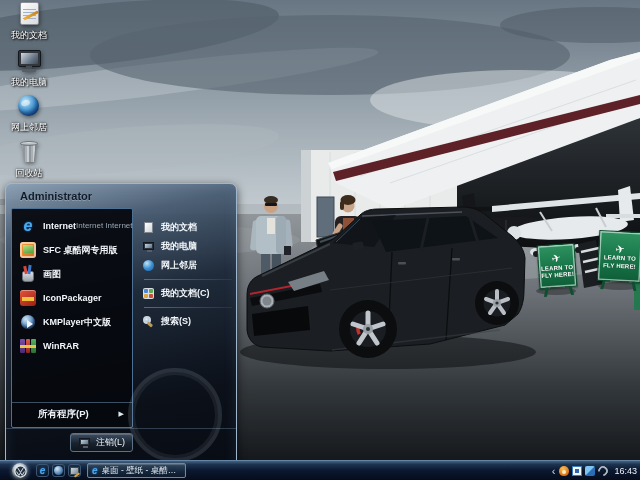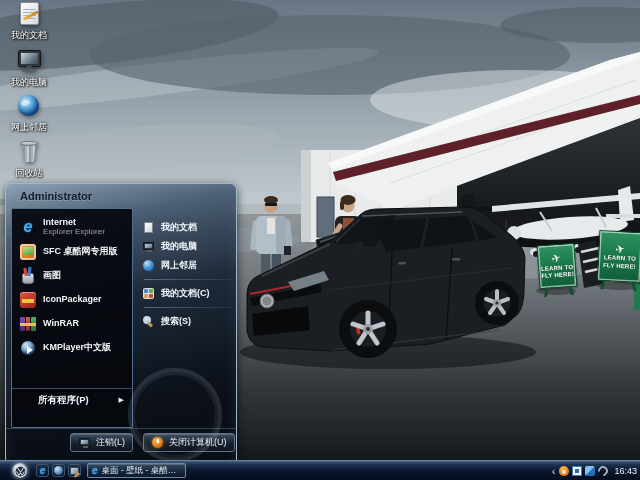--- a/index.html
+++ b/index.html
@@ -62,25 +62,25 @@
       border:1px solid #9fb6cc;border-radius:7px 7px 4px 4px;box-sizing:border-box;
       background:linear-gradient(168deg,rgba(138,158,178,.95) 0%,rgba(70,90,112,.95) 14%,rgba(28,40,56,.96) 34%,rgba(10,15,24,.97) 62%,rgba(6,10,16,.97) 100%);
       box-shadow:0 3px 10px rgba(0,0,0,.65),inset 0 0 14px rgba(150,190,230,.12);}
   .sm-header{height:24px;display:flex;align-items:center;padding-left:14px;
       font-size:11px;font-weight:bold;color:#101c2a;text-shadow:0 1px 0 rgba(255,255,255,.25);}
   .sm-body{display:flex;height:220px;}
   .sm-left{width:122px;margin-left:5px;display:flex;flex-direction:column;
       background:rgba(5,8,13,.93);border:1px solid #4d7095;border-radius:2px;box-sizing:border-box;}
   .sm-items{flex:1;padding-top:5px;}
   .sm-item{display:flex;align-items:center;gap:6px;padding:3px 4px 3px 7px;cursor:default;}
-  .sm-item .t{display:flex;flex-direction:column;line-height:1.15;}
+  .sm-item .t{display:flex;flex-direction:row;line-height:1.15;}
   .sm-item .lab{font-size:9px;color:#f2f6fa;font-weight:bold;white-space:nowrap;}
   .sm-item .sub{font-size:8px;color:#9aa6b2;white-space:nowrap;}
   .sm-allprog{border-top:1px solid #3c4f63;height:22px;display:flex;align-items:center;
-      padding:0 8px 16px 26px;font-size:9.5px;font-weight:bold;color:#eef3f8;gap:8px;}
+      padding:0 8px 2px 26px;font-size:9.5px;font-weight:bold;color:#eef3f8;gap:8px;}
   .sm-allprog .arr{margin-left:auto;font-size:7px;color:#dfe8f0;}
   .sm-right{flex:1;padding:10px 2px 0 9px;display:flex;flex-direction:column;position:relative;}
   .sm-place{display:flex;align-items:center;gap:6px;height:19px;cursor:default;position:relative;z-index:1;}
   .sm-place .lab{font-size:9px;font-weight:bold;color:#f2f6fa;white-space:nowrap;}
   .sm-place .subarr{position:absolute;right:4px;font-size:7px;color:#e8eef4;}
   .sm-sep{height:1px;background:linear-gradient(90deg,rgba(130,160,190,.55),rgba(130,160,190,.1));margin:4px 2px;}
   .vw-watermark{position:absolute;right:14px;bottom:-34px;width:86px;height:86px;border-radius:50%;
       border:4px solid rgba(205,220,235,.14);box-shadow:inset 0 0 0 3px rgba(205,220,235,.08);pointer-events:none;z-index:0;}
   .sm-footer{height:26px;display:flex;align-items:center;gap:10px;padding-left:64px;
       border-top:1px solid rgba(120,150,180,.35);}
@@ -404,21 +404,21 @@
     <div class="sm-body">
 
       <div class="sm-left">
         <div class="sm-items">
           <div class="sm-item">
             <span class="mi">
                 <span class="g-e">e</span>
               </span>
             <span class="t">
                 <span class="lab">Internet</span>
-            <span class="sub">Explorer Explorer</span>
+            <span class="sub">Internet Internet</span>
               </span>
           </div>
           <div class="sm-item">
             <span class="mi">
                 <i class="box-sfc"></i>
               </span>
             <span class="t">
                 <span class="lab">SFC 桌酷网专用版</span>
               </span>
           </div>
@@ -429,42 +429,42 @@
             <span class="t">
                 <span class="lab">画图</span>
               </span>
           </div>
           <div class="sm-item">
             <span class="mi">
                 <i class="box-ipk"></i>
               </span>
             <span class="t">
                 <span class="lab">IconPackager</span>
+              </span>
+          </div>
+          <div class="sm-item">
+            <span class="mi">
+                <i class="orb-km"></i>
+              </span>
+            <span class="t">
+                <span class="lab">KMPlayer中文版</span>
               </span>
           </div>
           <div class="sm-item">
             <span class="mi">
                 <span class="books-rar">
                   <i></i>
                   <i></i>
                   <i></i>
                 </span>
               </span>
             <span class="t">
                 <span class="lab">WinRAR</span>
               </span>
           </div>
-          <div class="sm-item">
-            <span class="mi">
-                <i class="orb-km"></i>
-              </span>
-            <span class="t">
-                <span class="lab">KMPlayer中文版</span>
-              </span>
-          </div>
         </div>
         <div class="sm-allprog">
           <span>所有程序(P)</span>
           <span class="arr">▶</span>
         </div>
       </div>
 
       <div class="sm-right">
         <div class="vw-watermark"></div>
         <div class="sm-place">
@@ -505,26 +505,20 @@
           <span class="lab">搜索(S)</span>
         </div>
       </div>
     </div>
     <div class="sm-footer">
       <div class="sm-btn">
         <span class="mi-s" style="width:13px;height:13px;">
             <i class="mon-s"></i>
           </span>
         <span>注销(L)</span>
-      </div>
-      <div class="sm-btn">
-        <span class="mi-s" style="width:13px;height:13px;">
-            <i class="pwr-s"></i>
-          </span>
-        <span>关闭计算机(U)</span>
       </div>
     </div>
   </div>
 
   <div class="taskbar">
     <div class="vw-orb">
       <svg width="13" height="13" viewBox="0 0 14 14">
         <circle cx="7" cy="7" r="6" fill="#243240" stroke="#e8eef4" stroke-width="1.2"></circle>
         <path d="M4,3.2 L7,8 L10,3.2 M3,7.4 L5.2,11.2 L7,8.4 L8.8,11.2 L11,7.4" fill="none" stroke="#e8eef4" stroke-width="1" stroke-linecap="round" stroke-linejoin="round"></path>
       </svg>

